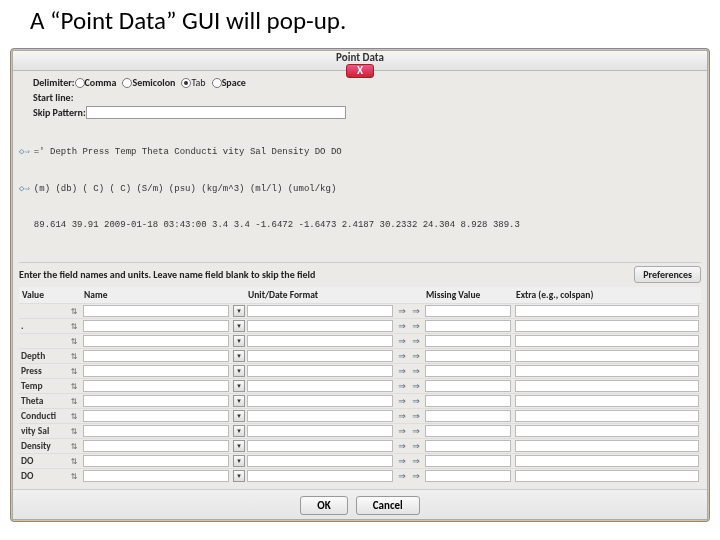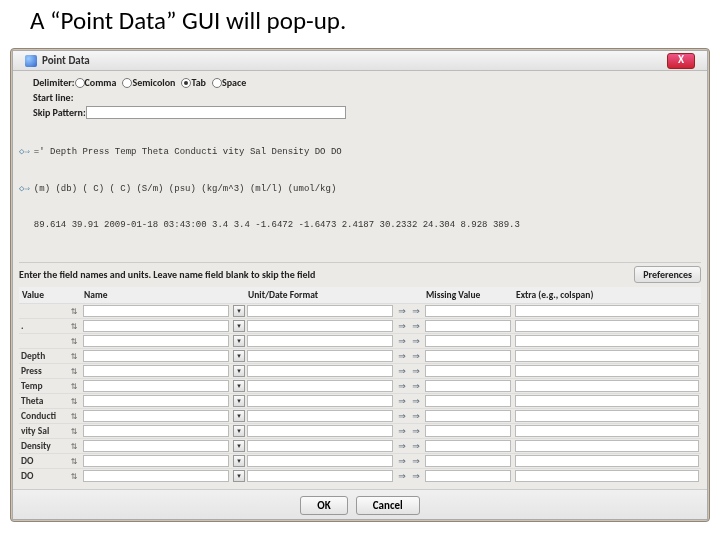--- a/index.html
+++ b/index.html
@@ -31,20 +31,21 @@
   .titlebar {
     display: flex;
     align-items: center;
     background: linear-gradient(#f6f6f6, #e2e2e2);
     height: 20px;
     padding: 0 12px;
     border-bottom: 1px solid #bbb;
     font-size: 11px;
     font-weight: bold;
     color: #333;
+    flex-direction: column;
   }
   .titlebar .icon {
     width: 12px; height: 12px;
     background: radial-gradient(circle at 30% 30%, #9cf, #36c);
     border-radius: 2px;
     margin-right: 5px;
   }
   .titlebar .spacer { flex: 1; }
   .titlebar .close {
     width: 28px; height: 16px;
@@ -204,21 +205,21 @@
     <div class="content">
       <div class="row">
         <span class="lbl">Delimiter:</span>
         <span class="radio"></span>
         <span style="font-weight:bold">Comma</span>
         <span style="width:6px"></span>
         <span class="radio"></span>
         <span style="font-weight:bold">Semicolon</span>
         <span style="width:6px"></span>
         <span class="radio sel"></span>
-        <span style="font-weight:bold">Tab</span>
+        <span style="font-weight:normal">Tab</span>
         <span style="width:6px"></span>
         <span class="radio"></span>
         <span style="font-weight:bold">Space</span>
       </div>
 
       <div class="row">
         <span class="lbl">Start line:</span>
       </div>
 
       <div class="row">

